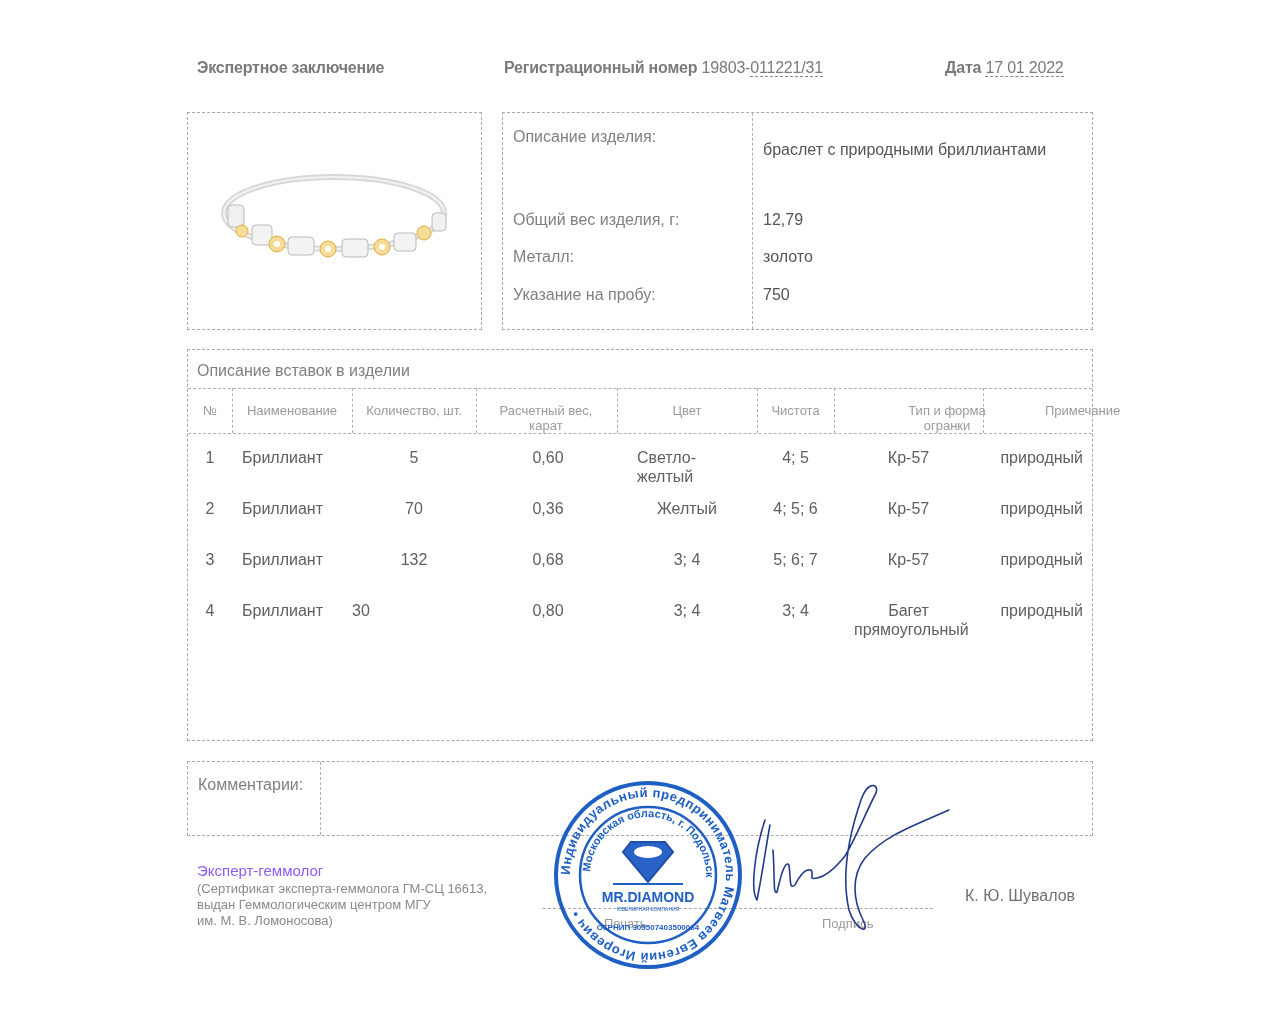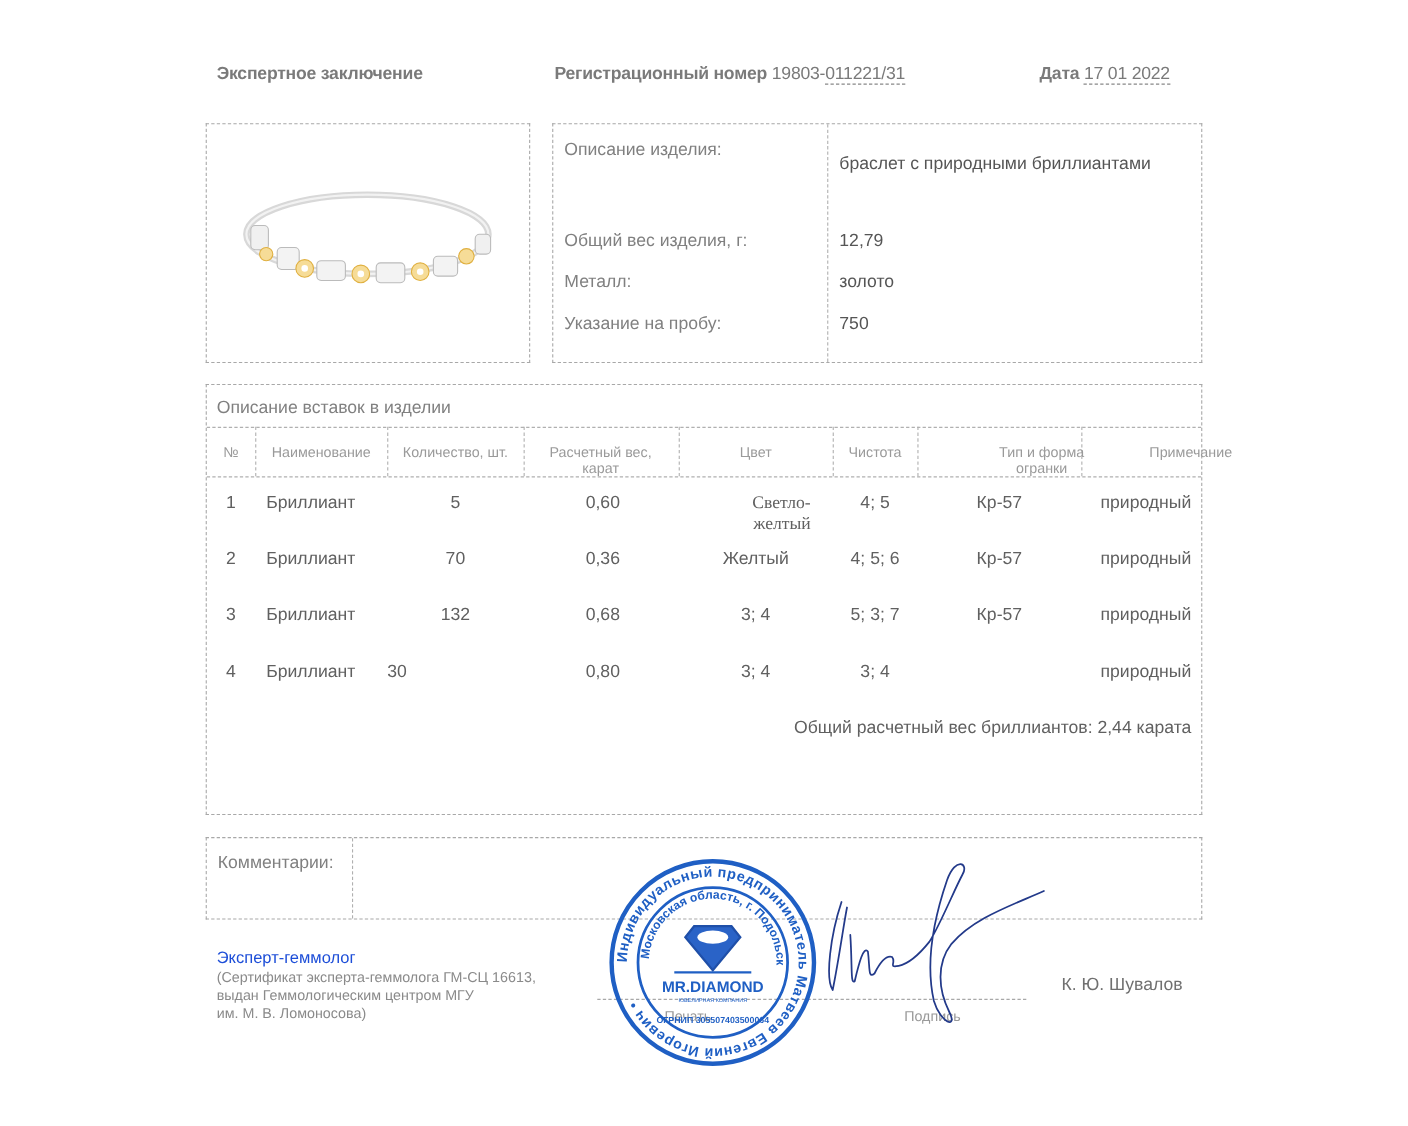--- a/index.html
+++ b/index.html
@@ -87,65 +87,65 @@
     <div class="abs th" style="left:569px;width:77px;top:15px;">Чистота</div>
     <div class="abs th" style="left:704px;width:110px;top:15px;">Тип и форма огранки</div>
     <div class="abs th" style="left:840px;width:109px;top:15px;">Примечание</div>
   </div>
 
   <div class="abs" style="left:0;top:98px;width:904px;height:40px;">
     <div class="abs td" style="left:0;width:44px;text-align:center;">1</div>
     <div class="abs td" style="left:54px;">Бриллиант</div>
     <div class="abs td" style="left:164px;width:124px;text-align:center;">5</div>
     <div class="abs td" style="left:300px;width:120px;text-align:center;">0,60</div>
-    <div class="abs td" style="left:449px;width:100px;text-align:right;font-family:Liberation Serif, serif;">Светло-желтый</div>
+    <div class="abs td" style="left:449px;width:100px;text-align:left;">Светло-желтый</div>
     <div class="abs td" style="left:569px;width:77px;text-align:center;">4; 5</div>
     <div class="abs td" style="left:646px;width:149px;text-align:center;">Кр-57</div>
     <div class="abs td" style="left:795px;width:100px;text-align:right;">природный</div>
   </div>
   <div class="abs" style="left:0;top:149px;width:904px;height:40px;">
     <div class="abs td" style="left:0;width:44px;text-align:center;">2</div>
     <div class="abs td" style="left:54px;">Бриллиант</div>
     <div class="abs td" style="left:164px;width:124px;text-align:center;">70</div>
     <div class="abs td" style="left:300px;width:120px;text-align:center;">0,36</div>
     <div class="abs td" style="left:429px;width:140px;text-align:center;">Желтый</div>
     <div class="abs td" style="left:569px;width:77px;text-align:center;">4; 5; 6</div>
     <div class="abs td" style="left:646px;width:149px;text-align:center;">Кр-57</div>
     <div class="abs td" style="left:795px;width:100px;text-align:right;">природный</div>
   </div>
   <div class="abs" style="left:0;top:200px;width:904px;height:40px;">
     <div class="abs td" style="left:0;width:44px;text-align:center;">3</div>
     <div class="abs td" style="left:54px;">Бриллиант</div>
     <div class="abs td" style="left:164px;width:124px;text-align:center;">132</div>
     <div class="abs td" style="left:300px;width:120px;text-align:center;">0,68</div>
     <div class="abs td" style="left:429px;width:140px;text-align:center;">3; 4</div>
-    <div class="abs td" style="left:569px;width:77px;text-align:center;">5; 3; 7</div>
+    <div class="abs td" style="left:569px;width:77px;text-align:center;">5; 6; 7</div>
     <div class="abs td" style="left:646px;width:149px;text-align:center;">Кр-57</div>
     <div class="abs td" style="left:795px;width:100px;text-align:right;">природный</div>
   </div>
   <div class="abs" style="left:0;top:251px;width:904px;height:40px;">
     <div class="abs td" style="left:0;width:44px;text-align:center;">4</div>
     <div class="abs td" style="left:54px;">Бриллиант</div>
     <div class="abs td" style="left:164px;width:124px;text-align:left;">30</div>
     <div class="abs td" style="left:300px;width:120px;text-align:center;">0,80</div>
     <div class="abs td" style="left:429px;width:140px;text-align:center;">3; 4</div>
     <div class="abs td" style="left:569px;width:77px;text-align:center;">3; 4</div>
+    <div class="abs td" style="left:646px;width:149px;text-align:center;padding:0 20px;box-sizing:border-box;">Багет прямоугольный</div>
     <div class="abs td" style="left:795px;width:100px;text-align:right;">природный</div>
   </div>
 
-  <div class="abs td" style="right:9px;top:302px;">Общий расчетный вес бриллиантов: 2,44 карата</div>
 </div>
 
 <div class="abs dash" style="left:187px;top:761px;width:906px;height:75px;">
   <div class="vline" style="left:132px;"></div>
   <div class="abs lbl" style="left:10px;top:14px;">Комментарии:</div>
   <div class="abs val2" style="left:145px;top:14px;"></div>
 </div>
 
-<div class="abs" style="left:197px;top:862px;font-size:15px;color:#1d4ed8;">Эксперт-геммолог</div>
+<div class="abs" style="left:197px;top:862px;font-size:15px;color:#8b5cf6;">Эксперт-геммолог</div>
 <div class="abs" style="left:197px;top:881px;font-size:13px;color:#8a8a8a;line-height:16px;">
   <div>(Сертификат эксперта-геммолога ГМ-СЦ 16613,</div>
   <div>выдан Геммологическим центром МГУ</div>
   <div>им. М. В. Ломоносова)</div>
 </div>
 
 <div class="abs" style="left:543px;top:908px;width:390px;border-top:1px dashed #a8a8a8;"></div>
 <div class="abs" style="left:604px;top:916px;font-size:13px;color:#9a9a9a;">Печать</div>
 <div class="abs" style="left:822px;top:916px;font-size:13px;color:#9a9a9a;">Подпись</div>
 

